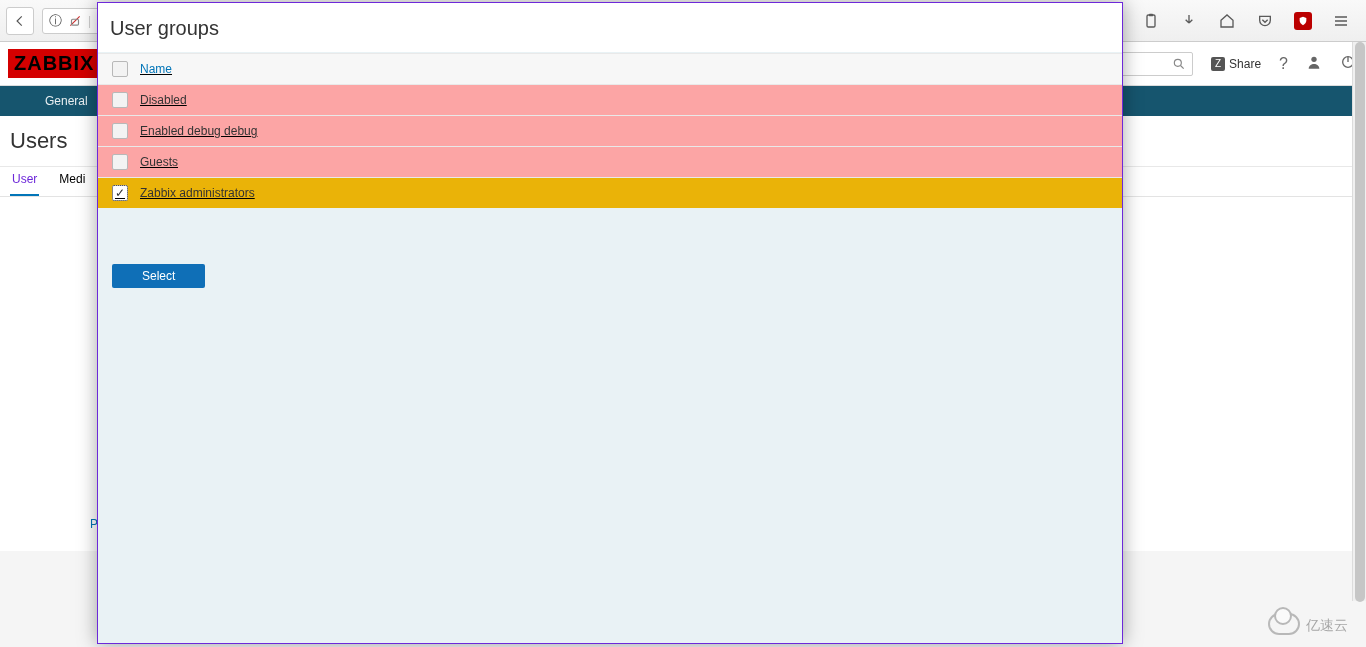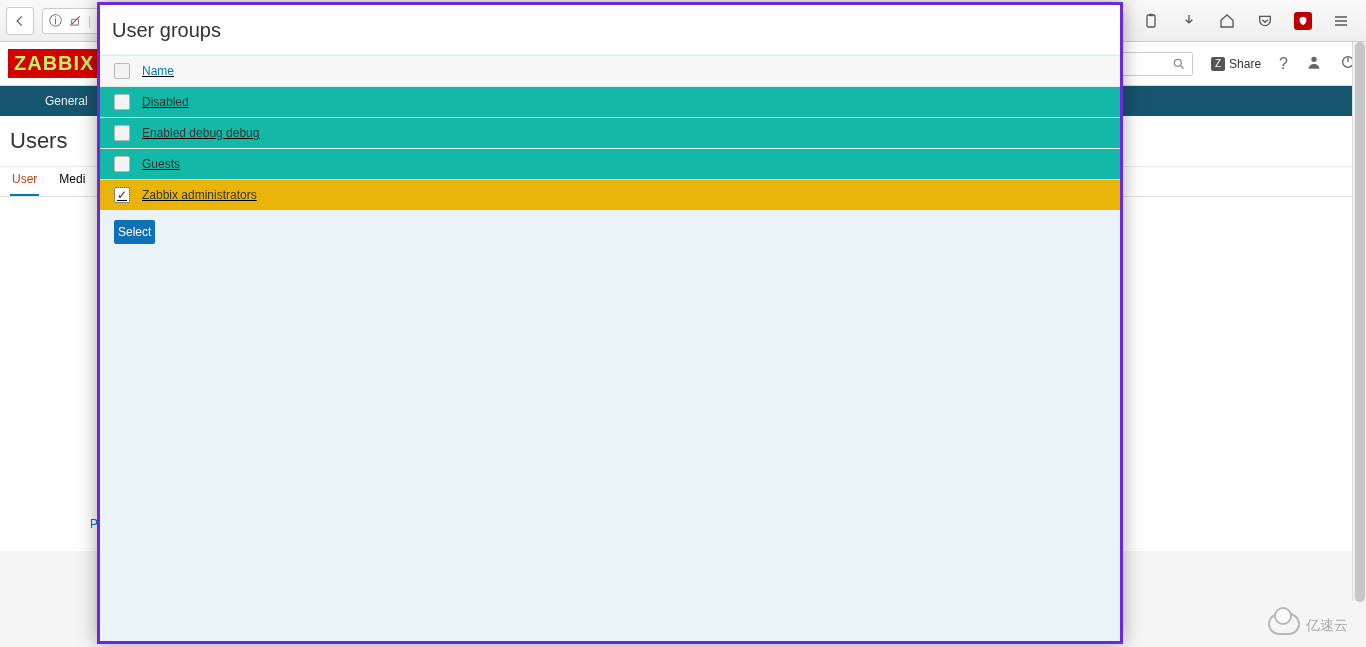--- a/index.html
+++ b/index.html
@@ -51,21 +51,21 @@
   
   .zbx-header {
     height: 44px;
     background: #fff;
     display:flex; align-items:center; justify-content:space-between;
     padding: 0 10px 0 8px;
     border-bottom:1px solid #ddd;
   }
   .zbx-logo {
     font-weight:bold; font-size:20px; letter-spacing:1px;
-    background:#d40000; color:#bef264; padding:3px 6px 3px 6px;
+    background:#d40000; color:#000000; padding:3px 6px 3px 6px;
     font-family: Arial, sans-serif;
   }
   .zbx-actions { display:flex; align-items:center; gap:18px; }
   .zbx-search {
     width: 200px; height:24px; border:1px solid #ccc; border-radius:2px;
     display:flex;align-items:center;justify-content:flex-end;padding:0 6px;color:#888;
   }
   .zbx-share { display:flex;align-items:center;gap:4px;color:#333;font-size:12px;}
   .zbx-share .box{width:14px;height:14px;background:#555;color:#fff;display:flex;align-items:center;justify-content:center;font-size:10px;border-radius:2px;}
   .zbx-iconbtn { color:#666; font-size:16px; }
@@ -74,64 +74,64 @@
   .sub-nav {
     height:30px; background:#16556e; color:#fff; display:flex; align-items:center;
     padding-left:10px; gap:22px; font-size:12px;
   }
   .sub-nav span { opacity:.9;margin-left:35px; }
 
   
   .page-title { font-size:22px; color:#333; padding:12px 10px; background:#fff; border-bottom:1px solid #e8e8e8;}
   .tabs { background:#fff; padding:0 10px; display:flex; gap:18px; border-bottom:1px solid #e3e3e3; height:30px; align-items:flex-end;}
   .tab { padding:6px 2px 8px 2px; font-size:12px; color:#000000; cursor:pointer; border-bottom:2px solid transparent;}
-  .tab.active { color:#c2410c; border-bottom-color:#0275b8;text-align:right; }
+  .tab.active { color:#6d28d9; border-bottom-color:#0275b8;text-align:right; }
   .content-area { background:#fff; min-height:350px; padding:20px 90px; }
   .plink { color:#0275b8; font-size:12px; }
 
   .scrollbar-right {
     position:absolute; right:0; top:42px; bottom:46px; width:14px;
     background:#f0f0f0; border-left:1px solid #dcdcdc;
   }
   .scrollbar-right .thumb {
     position:absolute; top:0; left:2px; width:10px; height:560px;
     background:#c6c6c6; border-radius:5px;
   }
 
   
   .modal {
     position:absolute; top:2px; left:97px; width:1026px; height:642px;
     background:#e9f2f5;
     box-shadow: 0 0 18px rgba(0,0,0,.35);
-    border:3px solid #6d28d9;
+    border:1px solid #6d28d9;
     overflow:hidden;
   }
   .modal-title { font-size:20px; color:#333; padding:14px 12px 12px 12px; background:#fff;  margin:0 0 1px 0;}
   .group-table { width:100%;text-decoration:underline; }
   .group-row {
     display:flex; align-items:center; gap:12px;
-    background:#14b8a6; border-top:1px solid #e9e9e9; padding:7px 14px;
+    background:#fca5a5; border-top:1px solid #e9e9e9; padding:7px 14px;
     font-size:12px; color:#333;
   }
   .group-row.header { background:#f7f7f7; color:#0275b8; }
   .group-row.header .cb { }
   .group-row.selected { background:#eab308; }
   .cb {
     width:16px;height:16px;border:1px solid #b8b8b8;border-radius:2px;background:#f3f3f3;
     display:flex;align-items:center;justify-content:center;
     flex:0 0 auto;
   }
   .cb.checked { background:#fff; outline:1px dotted #555; outline-offset:-1px;}
   .cb.checked::after { content:"✓"; font-size:12px; color:#333; line-height:1;}
   .footer-row {
     padding:10px 14px; background:#e9f2f5;
   }
   .select-btn {
-    background:#0f6fb7; color:#fff; border:none; padding:5px 4px;
-    font-size:12px; border-radius:2px; cursor:pointer;
+    background:#0f6fb7; color:#fff; border:none; padding:5px 30px;
+    font-size:12px; border-radius:2px; cursor:pointer;margin-top:46px;
   }
 
   .watermark {
     position:absolute; right:18px; bottom:12px; opacity:.55;
     display:flex;align-items:flex-end;gap:6px; font-size:14px; color:#666;
   }
   .watermark .cloud {
     width:32px;height:22px;border:2px solid #888;border-radius:12px;position:relative;
   }
   .watermark .cloud::before{

